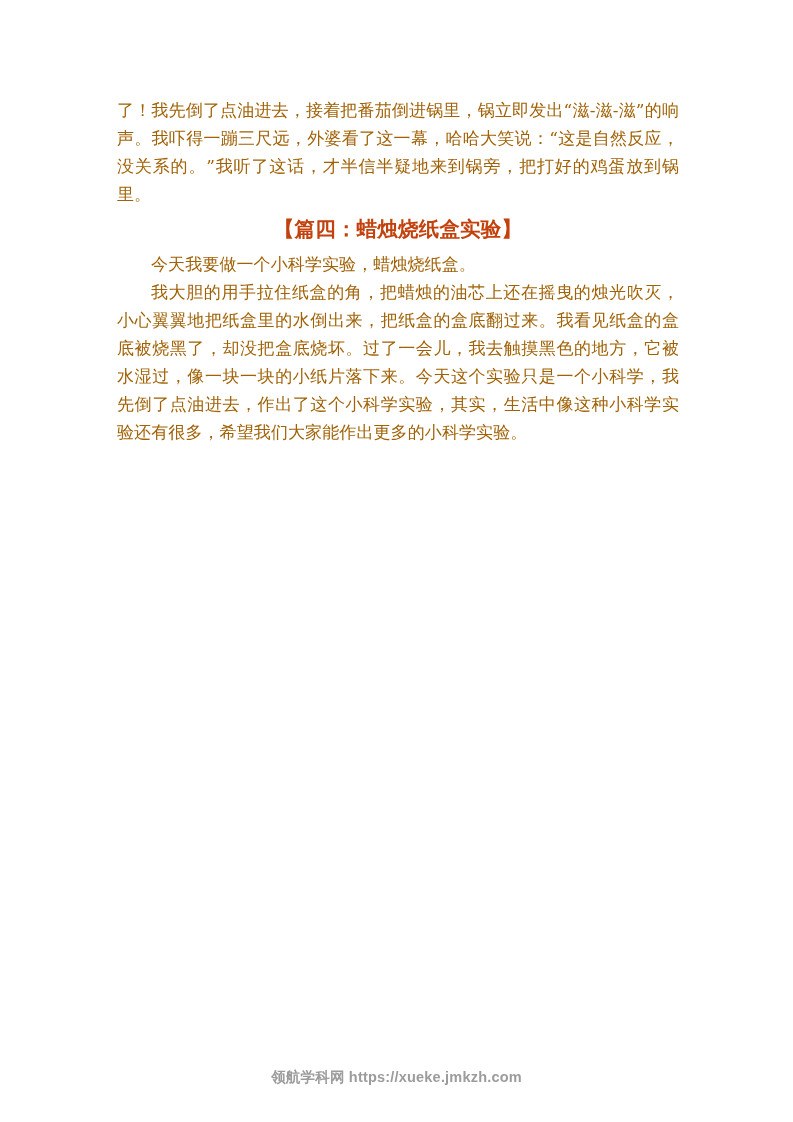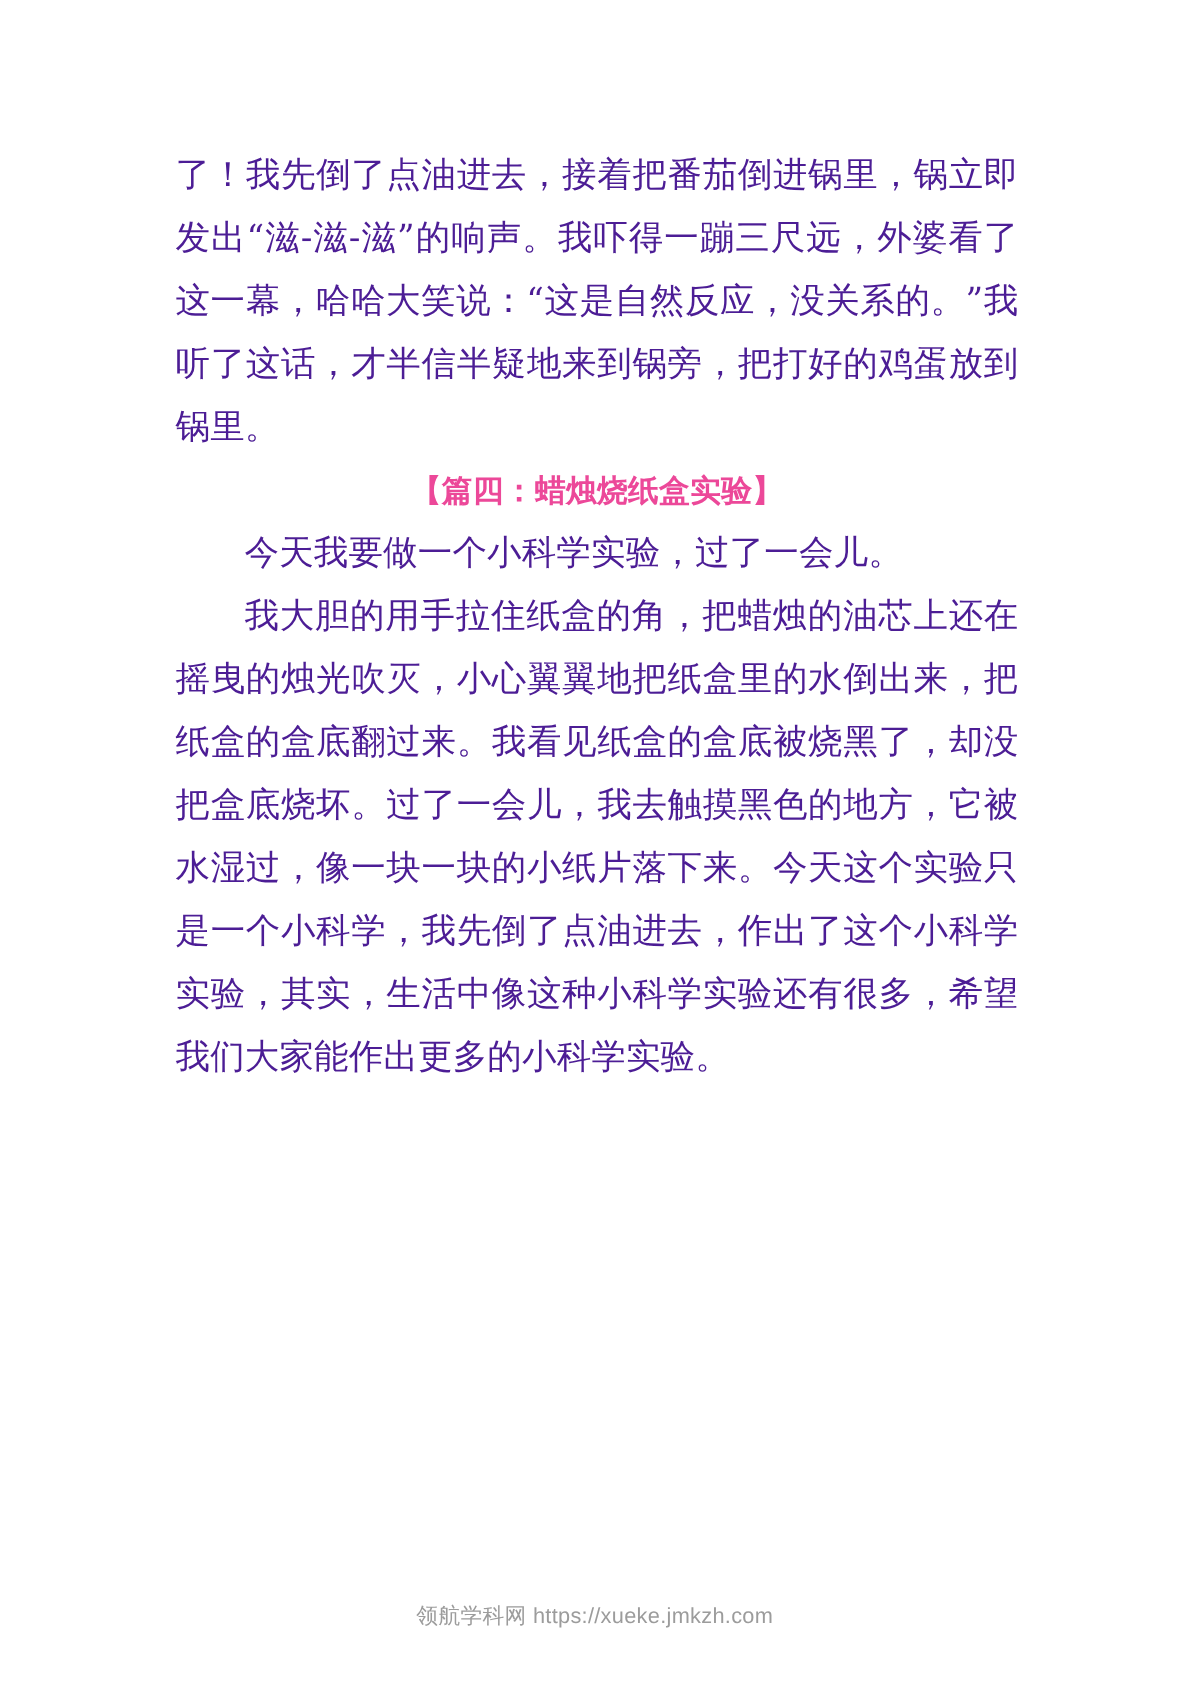--- a/index.html
+++ b/index.html
@@ -23,67 +23,68 @@
     background: #ffffff;
     overflow: hidden;
   }
   .content {
     position: absolute;
     left: 117px;
     top: 96px;
     width: 562px;
   }
   .para {
-    font-size: 23px;
-    line-height: 42px;
-    color: #4c1d95;
+    font-size: 17px;
+    line-height: 28px;
+    color: #a16207;
     text-align: justify;
     text-justify: inter-ideograph;
     text-indent: 2em;
     margin: 0 0 0 0;
     letter-spacing: 0.1px;
     word-break: break-all;
   }
   .para.cont {
     text-indent: 0;
   }
   .heading {
     font-size: 20.5px;
     line-height: 42px;
-    color: #ec4899;
+    color: #c2410c;
     text-align: center;
     font-weight: bold;
     margin: 0;
     letter-spacing: 0.2px;
   }
   .footer {
     position: absolute;
     left: 0;
     top: 1068px;
     width: 793px;
     text-align: center;
     font-family: "Liberation Sans", sans-serif;
     font-size: 14.5px;
     color: #9c9c9c;
     letter-spacing: 0.2px;
     white-space: nowrap;
+    font-weight: bold;
   }
 </style>
 </head>
 <body>
 
 <div class="page">
   <div class="content">
 
     <p class="para cont">了！我先倒了点油进去，接着把番茄倒进锅里，锅立即发出“滋-滋-滋”的响声。我吓得一蹦三尺远，外婆看了这一幕，哈哈大笑说：“这是自然反应，没关系的。”我听了这话，才半信半疑地来到锅旁，把打好的鸡蛋放到锅里。</p>
 
 
     <h2 class="heading">【篇四：蜡烛烧纸盒实验】</h2>
 
-    <p class="para">今天我要做一个小科学实验，过了一会儿。</p>
+    <p class="para">今天我要做一个小科学实验，蜡烛烧纸盒。</p>
 
 
     <p class="para">我大胆的用手拉住纸盒的角，把蜡烛的油芯上还在摇曳的烛光吹灭，小心翼翼地把纸盒里的水倒出来，把纸盒的盒底翻过来。我看见纸盒的盒底被烧黑了，却没把盒底烧坏。过了一会儿，我去触摸黑色的地方，它被水湿过，像一块一块的小纸片落下来。今天这个实验只是一个小科学，我先倒了点油进去，作出了这个小科学实验，其实，生活中像这种小科学实验还有很多，希望我们大家能作出更多的小科学实验。</p>
 
   </div>
 
   <div class="footer">领航学科网 https://xueke.jmkzh.com</div>
 </div>
 
 </body></html>

